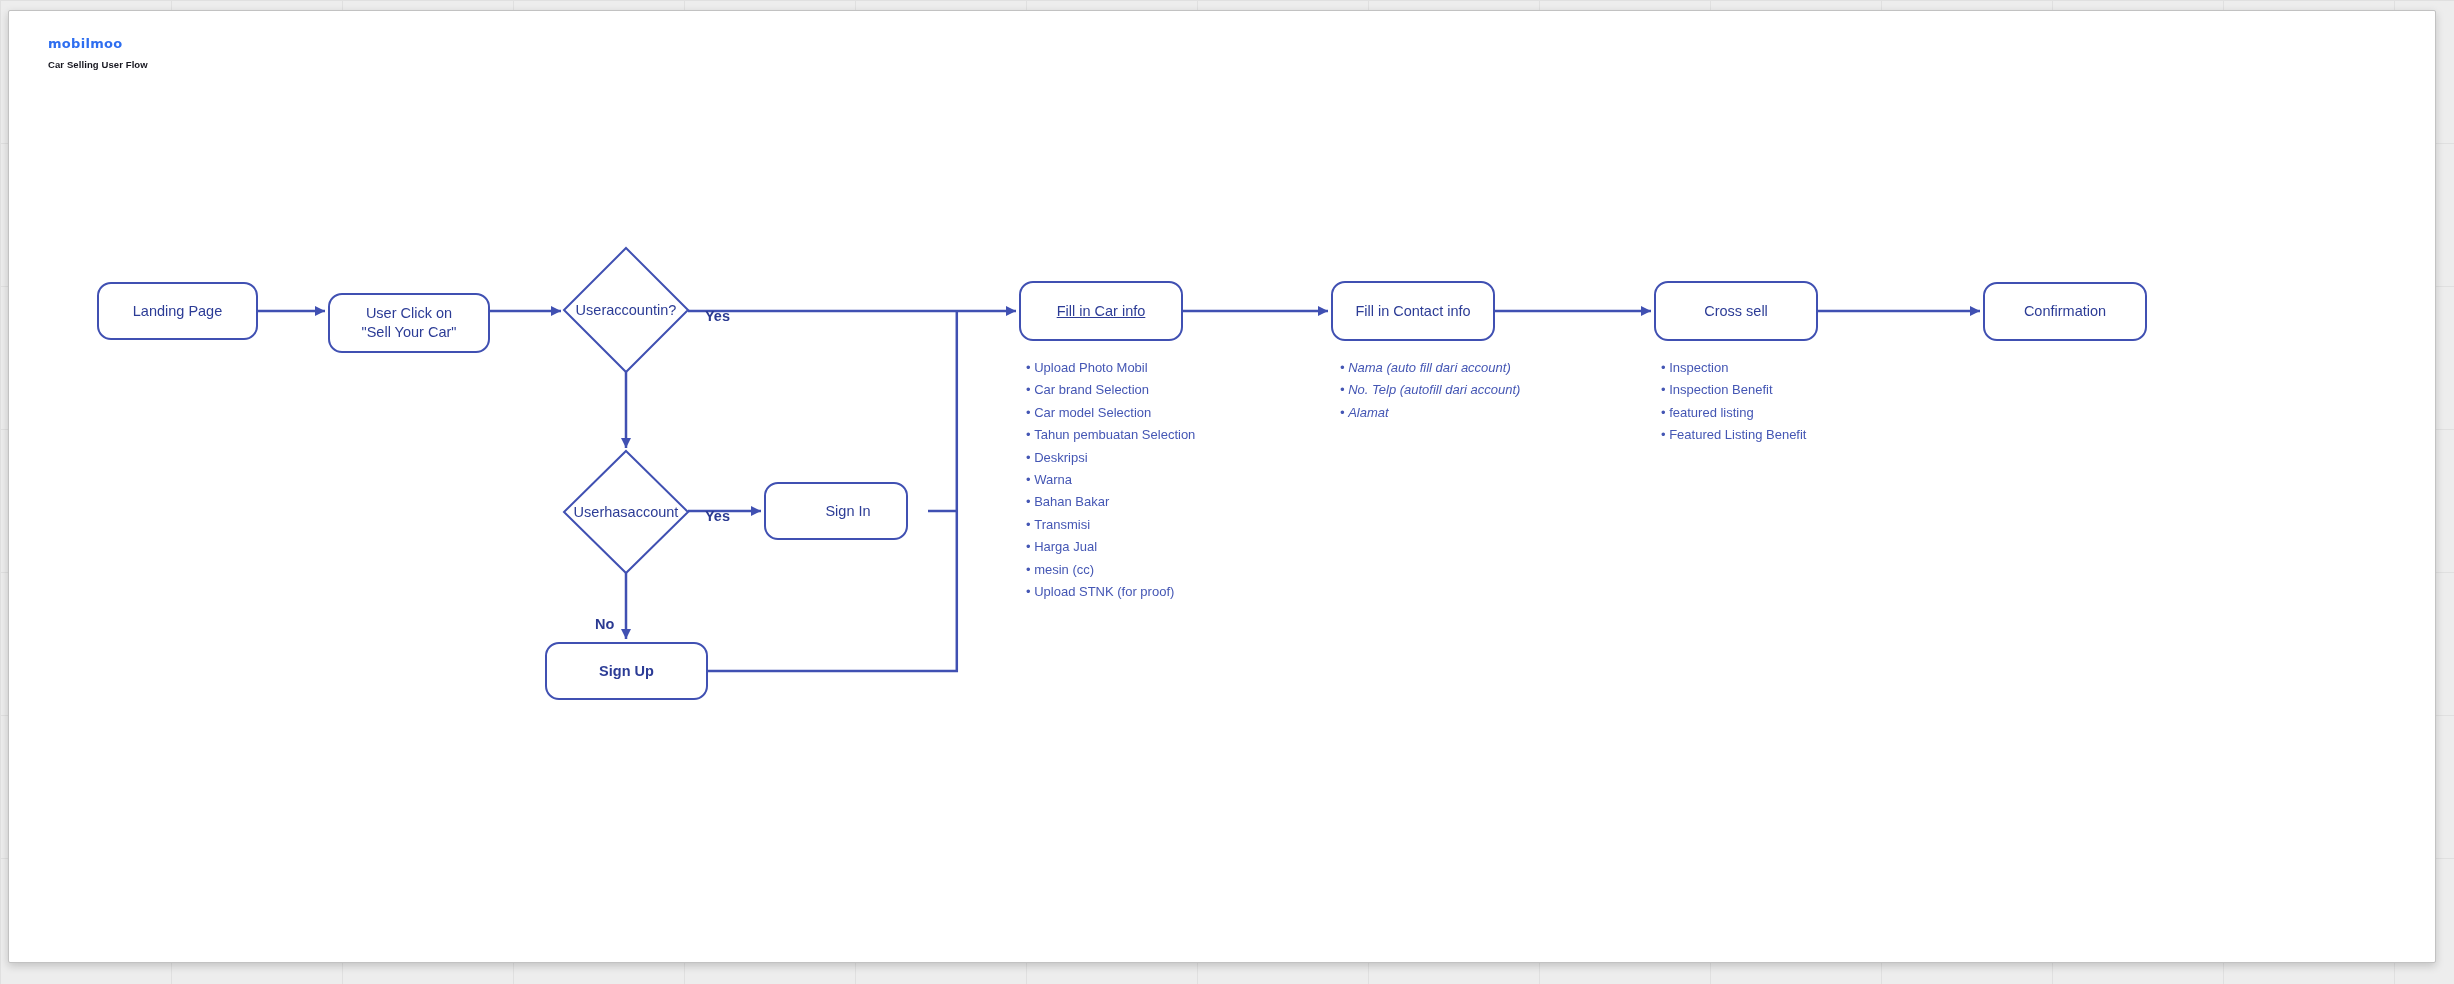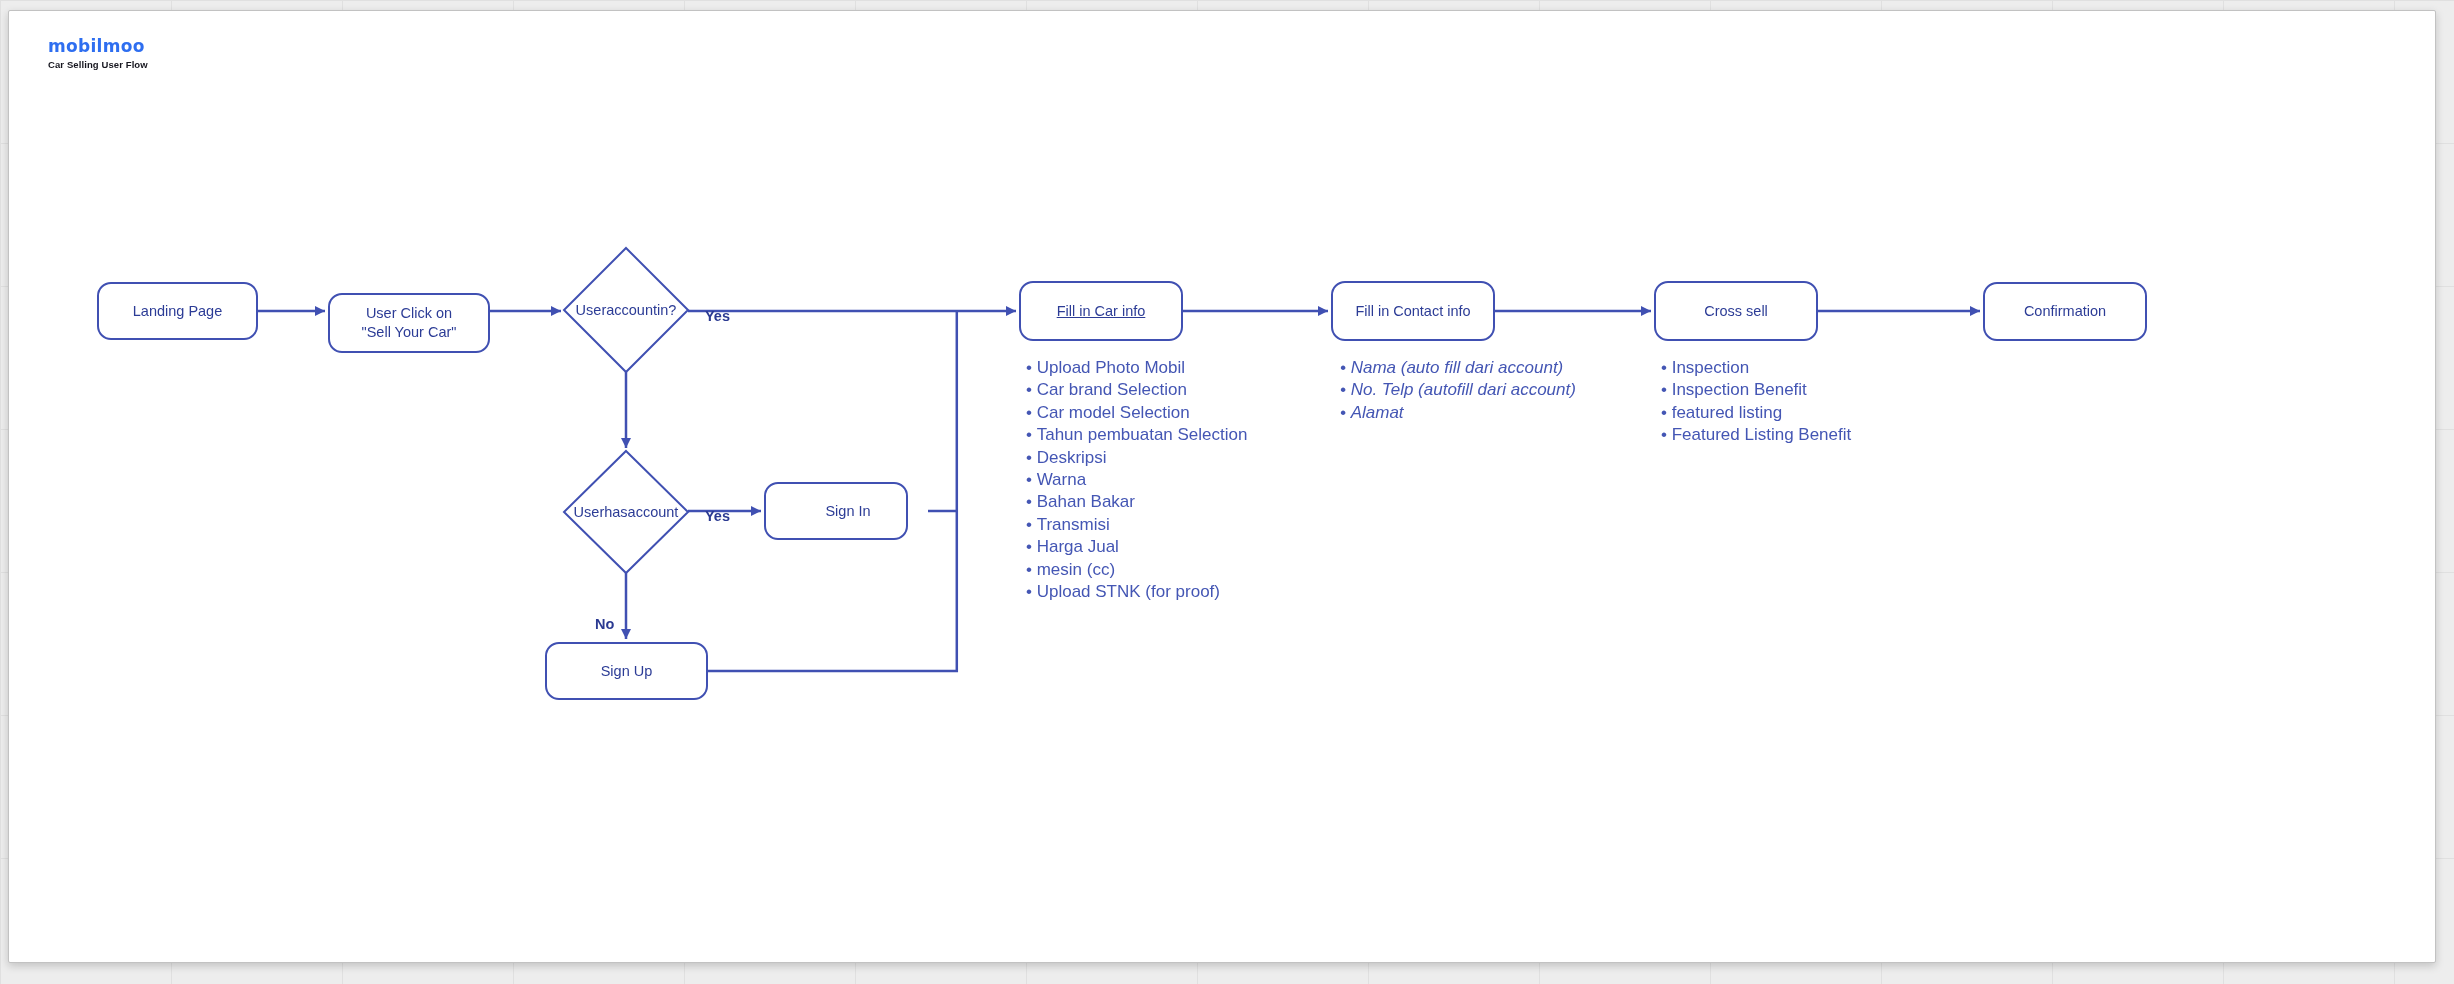--- a/index.html
+++ b/index.html
@@ -14,21 +14,21 @@
     background-size:171px 143px;
   }
   .artboard {
     position:absolute; left:8px; top:10px; width:2428px; height:953px;
     background:#ffffff; border:1px solid #c2c2c2; border-radius:2px;
     box-shadow:0 3px 8px rgba(0,0,0,0.18);
   }
   .logo {
     position:absolute; left:48px; top:36px;
     font-family:"DejaVu Sans", sans-serif;
-    font-size:17px; font-weight:800; color:#2e6ef0; letter-spacing:0.3px;
+    font-size:13px; font-weight:800; color:#2e6ef0; letter-spacing:0.3px;
   }
   .flow-title {
     position:absolute; left:48px; top:59px;
     font-size:9.5px; font-weight:700; color:#16161f; letter-spacing:0.1px;
   }
   .flow-svg { position:absolute; left:0; top:0; width:2454px; height:984px; }
   .node {
     position:absolute; display:flex; align-items:center; justify-content:center;
     text-align:center; background:#ffffff;
     border:2px solid #4050b2; border-radius:14px;
@@ -36,21 +36,21 @@
   }
   .diamond-label {
     position:absolute; display:flex; flex-direction:row;
     align-items:center; justify-content:center; text-align:center;
     color:#2c3c96; font-size:14.5px; line-height:18px; pointer-events:none;
   }
   .edge-label {
     position:absolute; font-size:14.5px; font-weight:700; color:#2b3a92;margin-top:24px;
   }
   .bullet-list {
-    position:absolute; color:#4456b4; font-size:17px; line-height:22.4px;
+    position:absolute; color:#4456b4; font-size:13px; line-height:22.4px;
     white-space:nowrap;
   }
   .bullet-item::before { content:"\2022\00a0"; }
 </style>
 </head>
 <body>
 
 <div class="canvas">
   <div class="artboard"></div>
 
@@ -100,21 +100,21 @@
   <div class="diamond-label" style="left:566px; top:483px; width:120px; height:58px;">
     <span>User</span>
     <span>has</span>
     <span>account</span>
   </div>
 
   <div class="node" style="left:764px; top:482px; width:144px; height:58px;padding-left:28px;">
     <span>Sign In</span>
   </div>
 
-  <div class="node" style="left:545px; top:642px; width:163px; height:58px;">
+  <div class="node" style="left:545px; top:642px; width:163px; height:58px;font-weight:bold;">
     <span>Sign Up</span>
   </div>
 
   <div class="node" style="left:1019px; top:281px; width:164px; height:60px;text-decoration:underline;">
     <span>Fill in Car info</span>
   </div>
 
   <div class="node" style="left:1654px; top:281px; width:164px; height:60px;">
     <span>Cross sell</span>
   </div>

